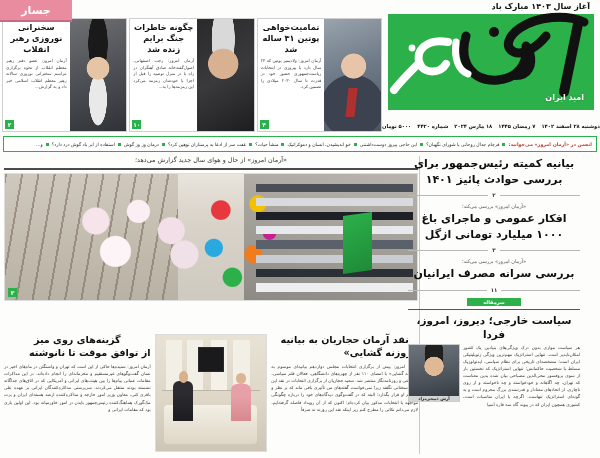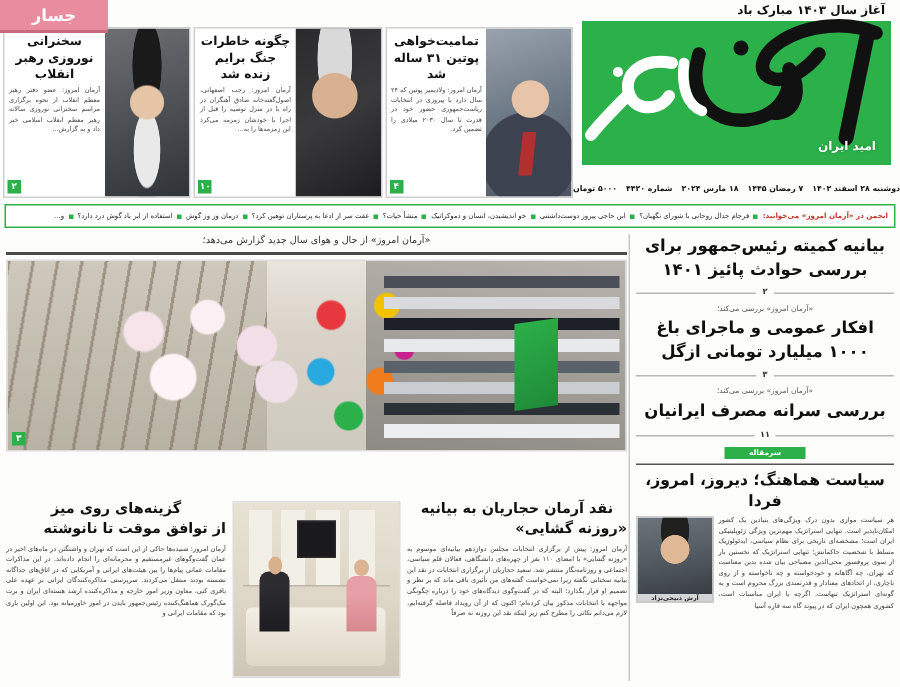--- a/index.html
+++ b/index.html
@@ -207,21 +207,21 @@
   .p-left::before{ content:""; position:absolute; top:-26%; left:26%;
     width:48%; height:30%; background:#d8b08c; border-radius:50%; }
   .p-right{ position:absolute; bottom:26%; right:14%; width:18%; height:32%;
     background:linear-gradient(180deg,#e8a0a8 30%,#d8888f 100%);
     border-radius:6px 6px 0 0; }
   .p-right::before{ content:""; position:absolute; top:-28%; left:26%;
     width:48%; height:30%; background:#dcb493; border-radius:50%; }
 
   
   .rail{
-    position:absolute; top:156px; right:4px; width:172px; height:298px;
+    position:absolute; top:156px; right:20px; width:172px; height:298px;
     direction:rtl;
   }
   .rail-item{ padding:0 2px; }
   .rail-kicker{ font-size:5px; color:#555; text-align:center; margin-bottom:2px; }
   .rail-head{ font-size:11px; font-weight:bold; text-align:center;
     line-height:1.42; color:#0f0f0f; }
   .rail-sep{ display:flex; align-items:center; gap:4px; margin:5px 0; }
   .rail-sep .ln{ flex:1; height:1px; background:#b8b8b8; }
   .rail-sep .pg{ font-size:5.5px; color:#333; font-weight:bold; }
 
@@ -415,21 +415,21 @@
       <div class="rail-head">بررسی سرانه مصرف ایرانیان</div>
     </div>
     <div class="rail-sep">
       <span class="ln"></span>
       <span class="pg">۱۱</span>
       <span class="ln"></span>
     </div>
 
     <div class="op-label">سرمقاله</div>
     <div class="op-rule"></div>
-    <div class="op-head">سیاست هماهنگ؛ دیروز، امروز، فردا</div>
+    <div class="op-head">سیاست خارجی؛ دیروز، امروز، فردا</div>
     <div class="op-wrap">
       <div class="op-photo">
         <div class="op-face"></div>
         <div class="op-byline">آرش ذبیحی‌نژاد</div>
       </div>
       <div class="op-body">هر سیاست موازی بدون درک ویژگی‌های بنیادین یک کشور امکان‌ناپذیر است. تنهایی استراتژیک مهم‌ترین ویژگی ژئوپلیتیکی ایران است؛ مشخصه‌ای تاریخی برای نظام سیاسی، ایدئولوژیک مسلط با شخصیت حاکمانش؛ تنهایی استراتژیک که نخستین بار از سوی پروفسور محی‌الدین مصباحی بیان شده بدین معناست که تهران، چه آگاهانه و خودخواسته و چه ناخواسته و از روی ناچاری، از اتحادهای معنادار و قدرتمندی بزرگ محروم است و به گونه‌ای استراتژیک تنهاست. اگرچه با ایران مناسبات است، کشوری همچون ایران که در پیوند گاه سه قاره آسیا</div>
     </div>
 
   </div>
 

